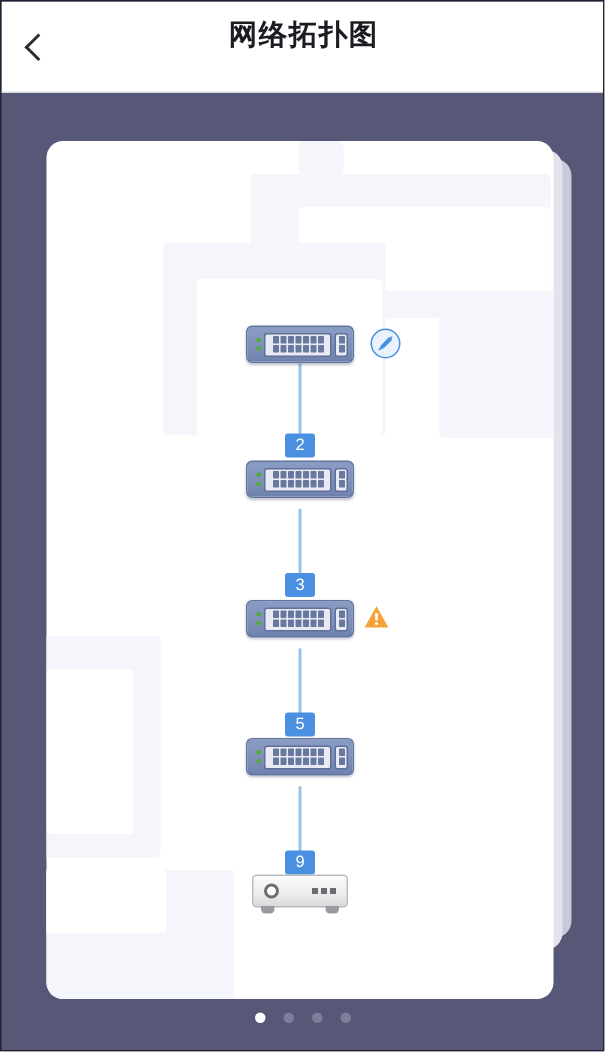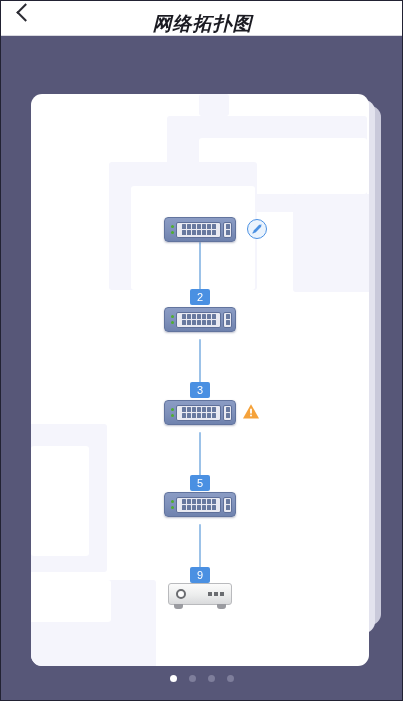--- a/index.html
+++ b/index.html
@@ -18,27 +18,26 @@
     background: #575778;
     box-sizing: border-box;
     border: 1px solid #222233;
   }
 
   
   .header {
     position: absolute;
     top: 0; left: 0;
     width: 403px;
-    height: 35px;
+    height: 61px;
     background: #ffffff;
     border-bottom: 1px solid #d9d9e0;
     box-sizing: border-box;
     display: flex;
-    align-items: flex-end;
-    font-style: italic;
+    align-items: center;
   }
   .back-btn {
     width: 48px;
     height: 46px;
     display: flex;
     align-items: center;
     justify-content: center;
     cursor: pointer;
   }
   .back-chev {

